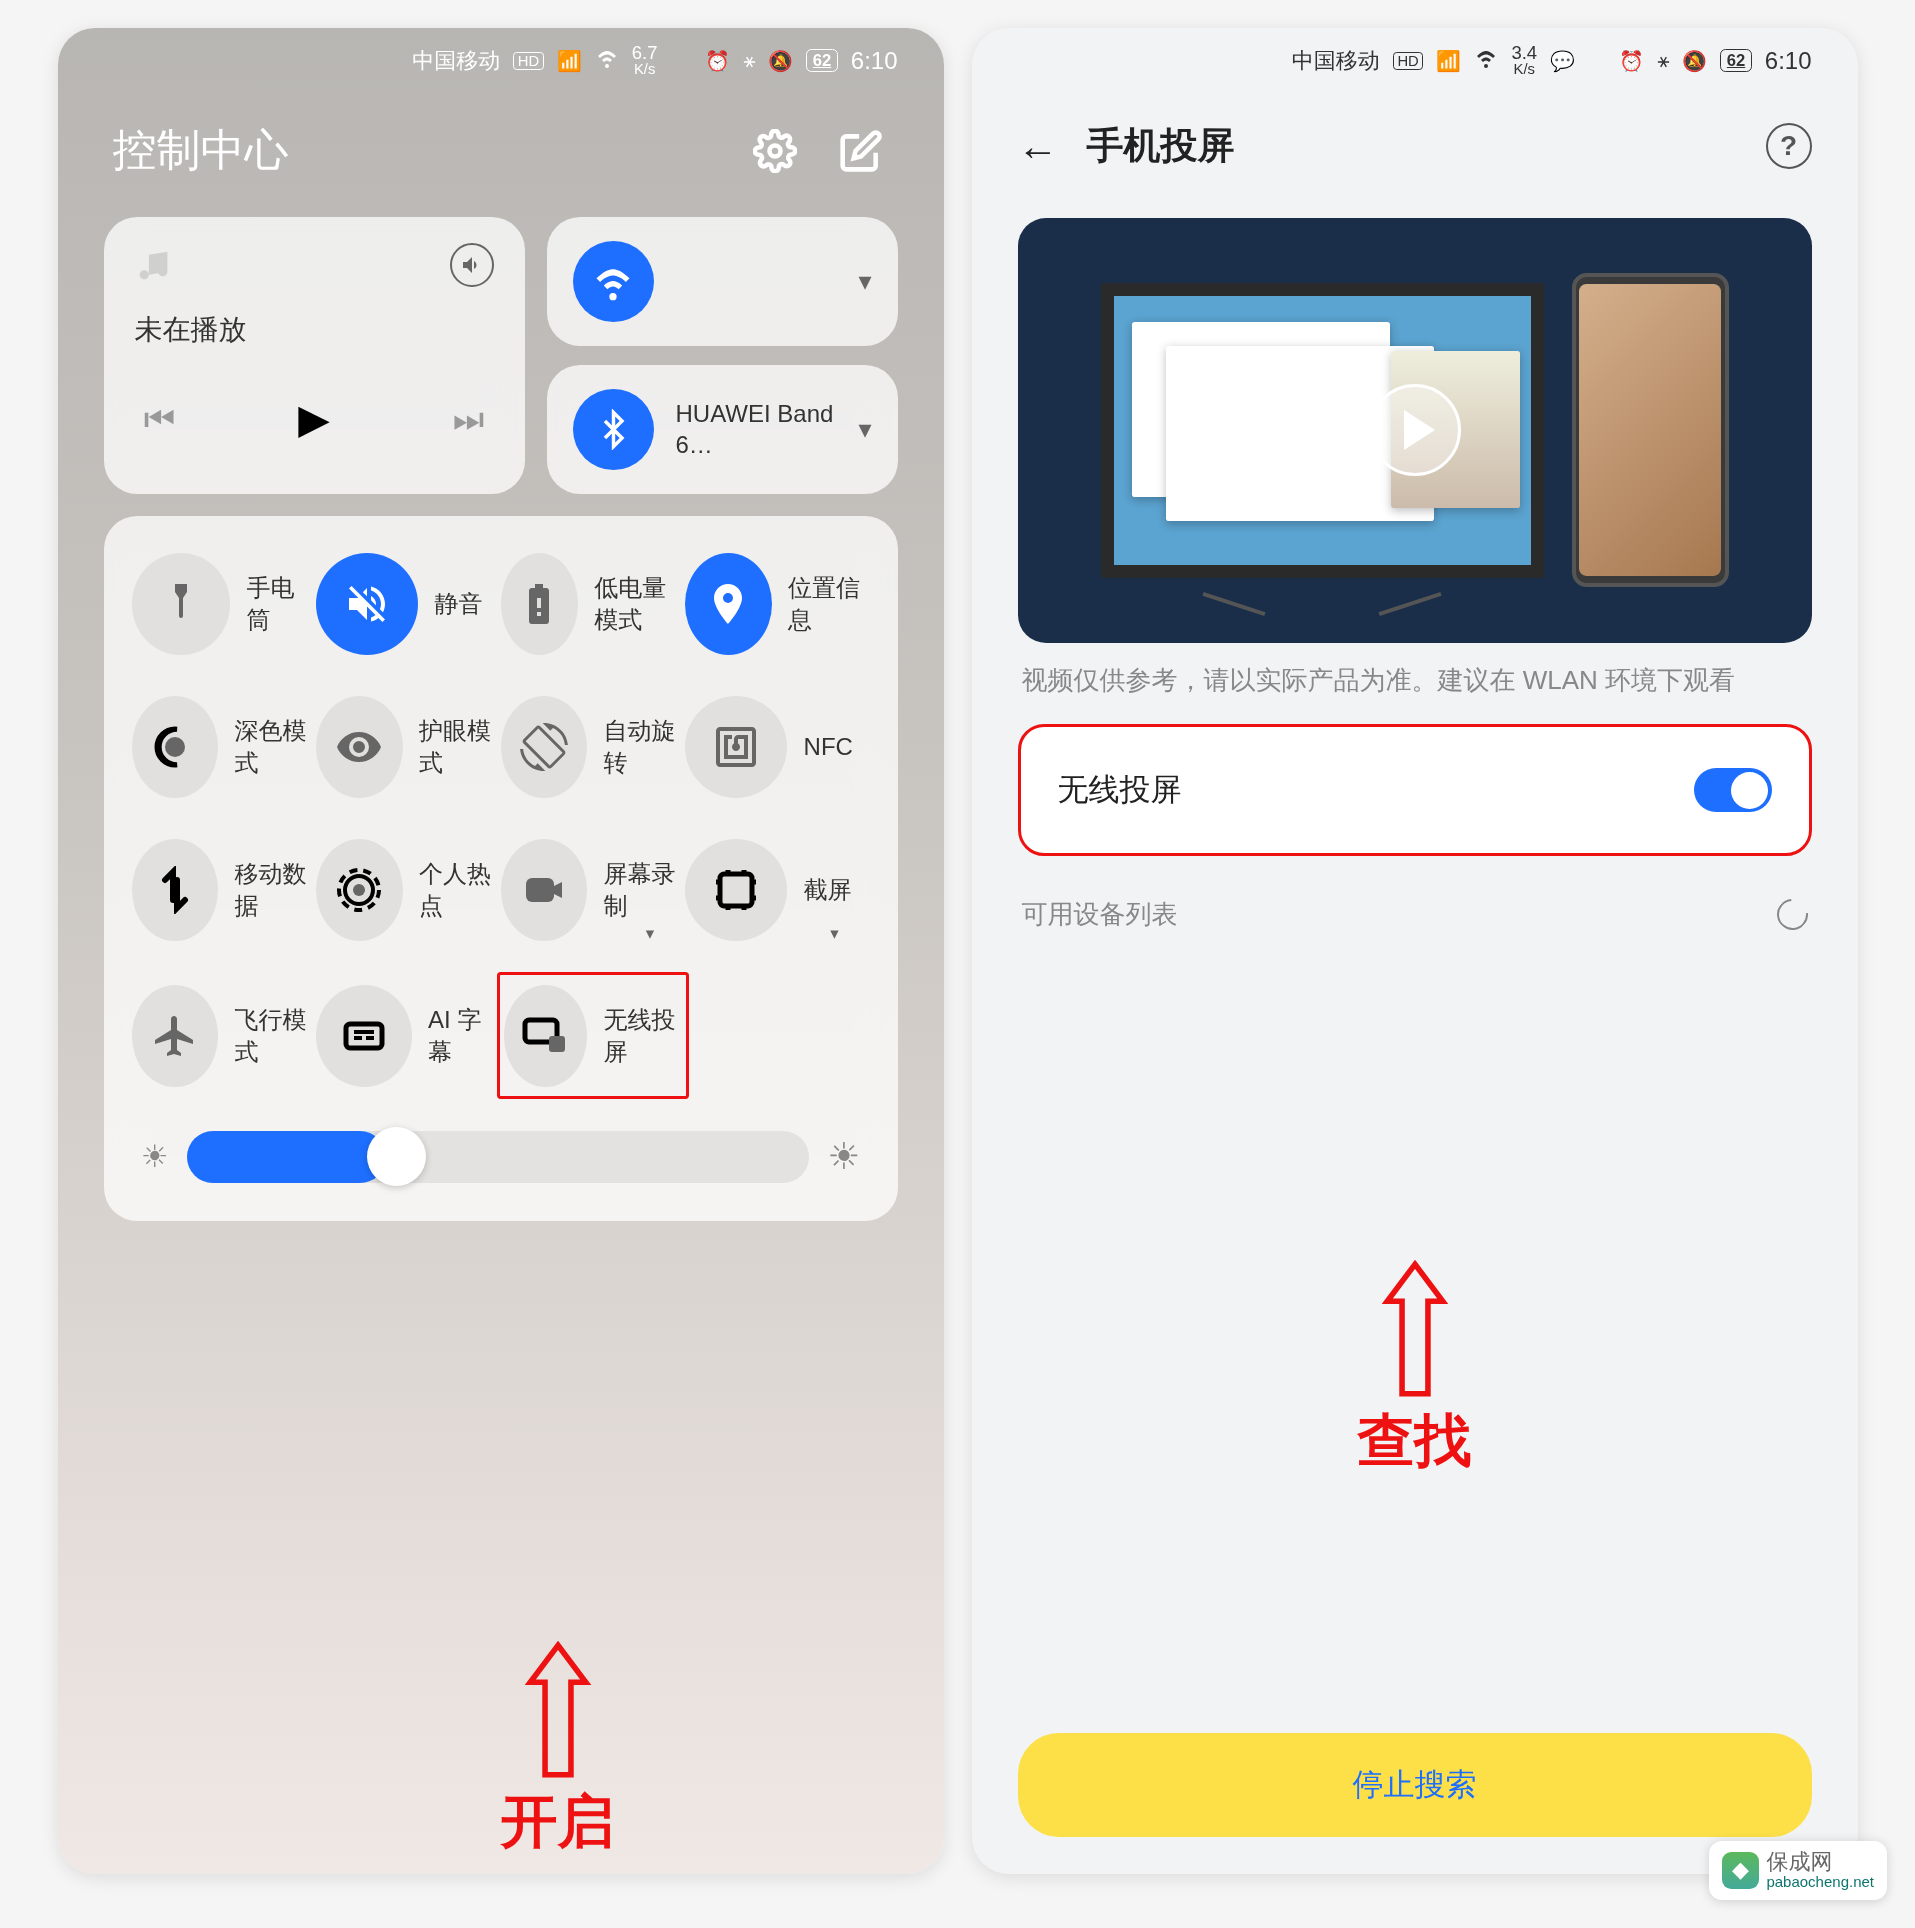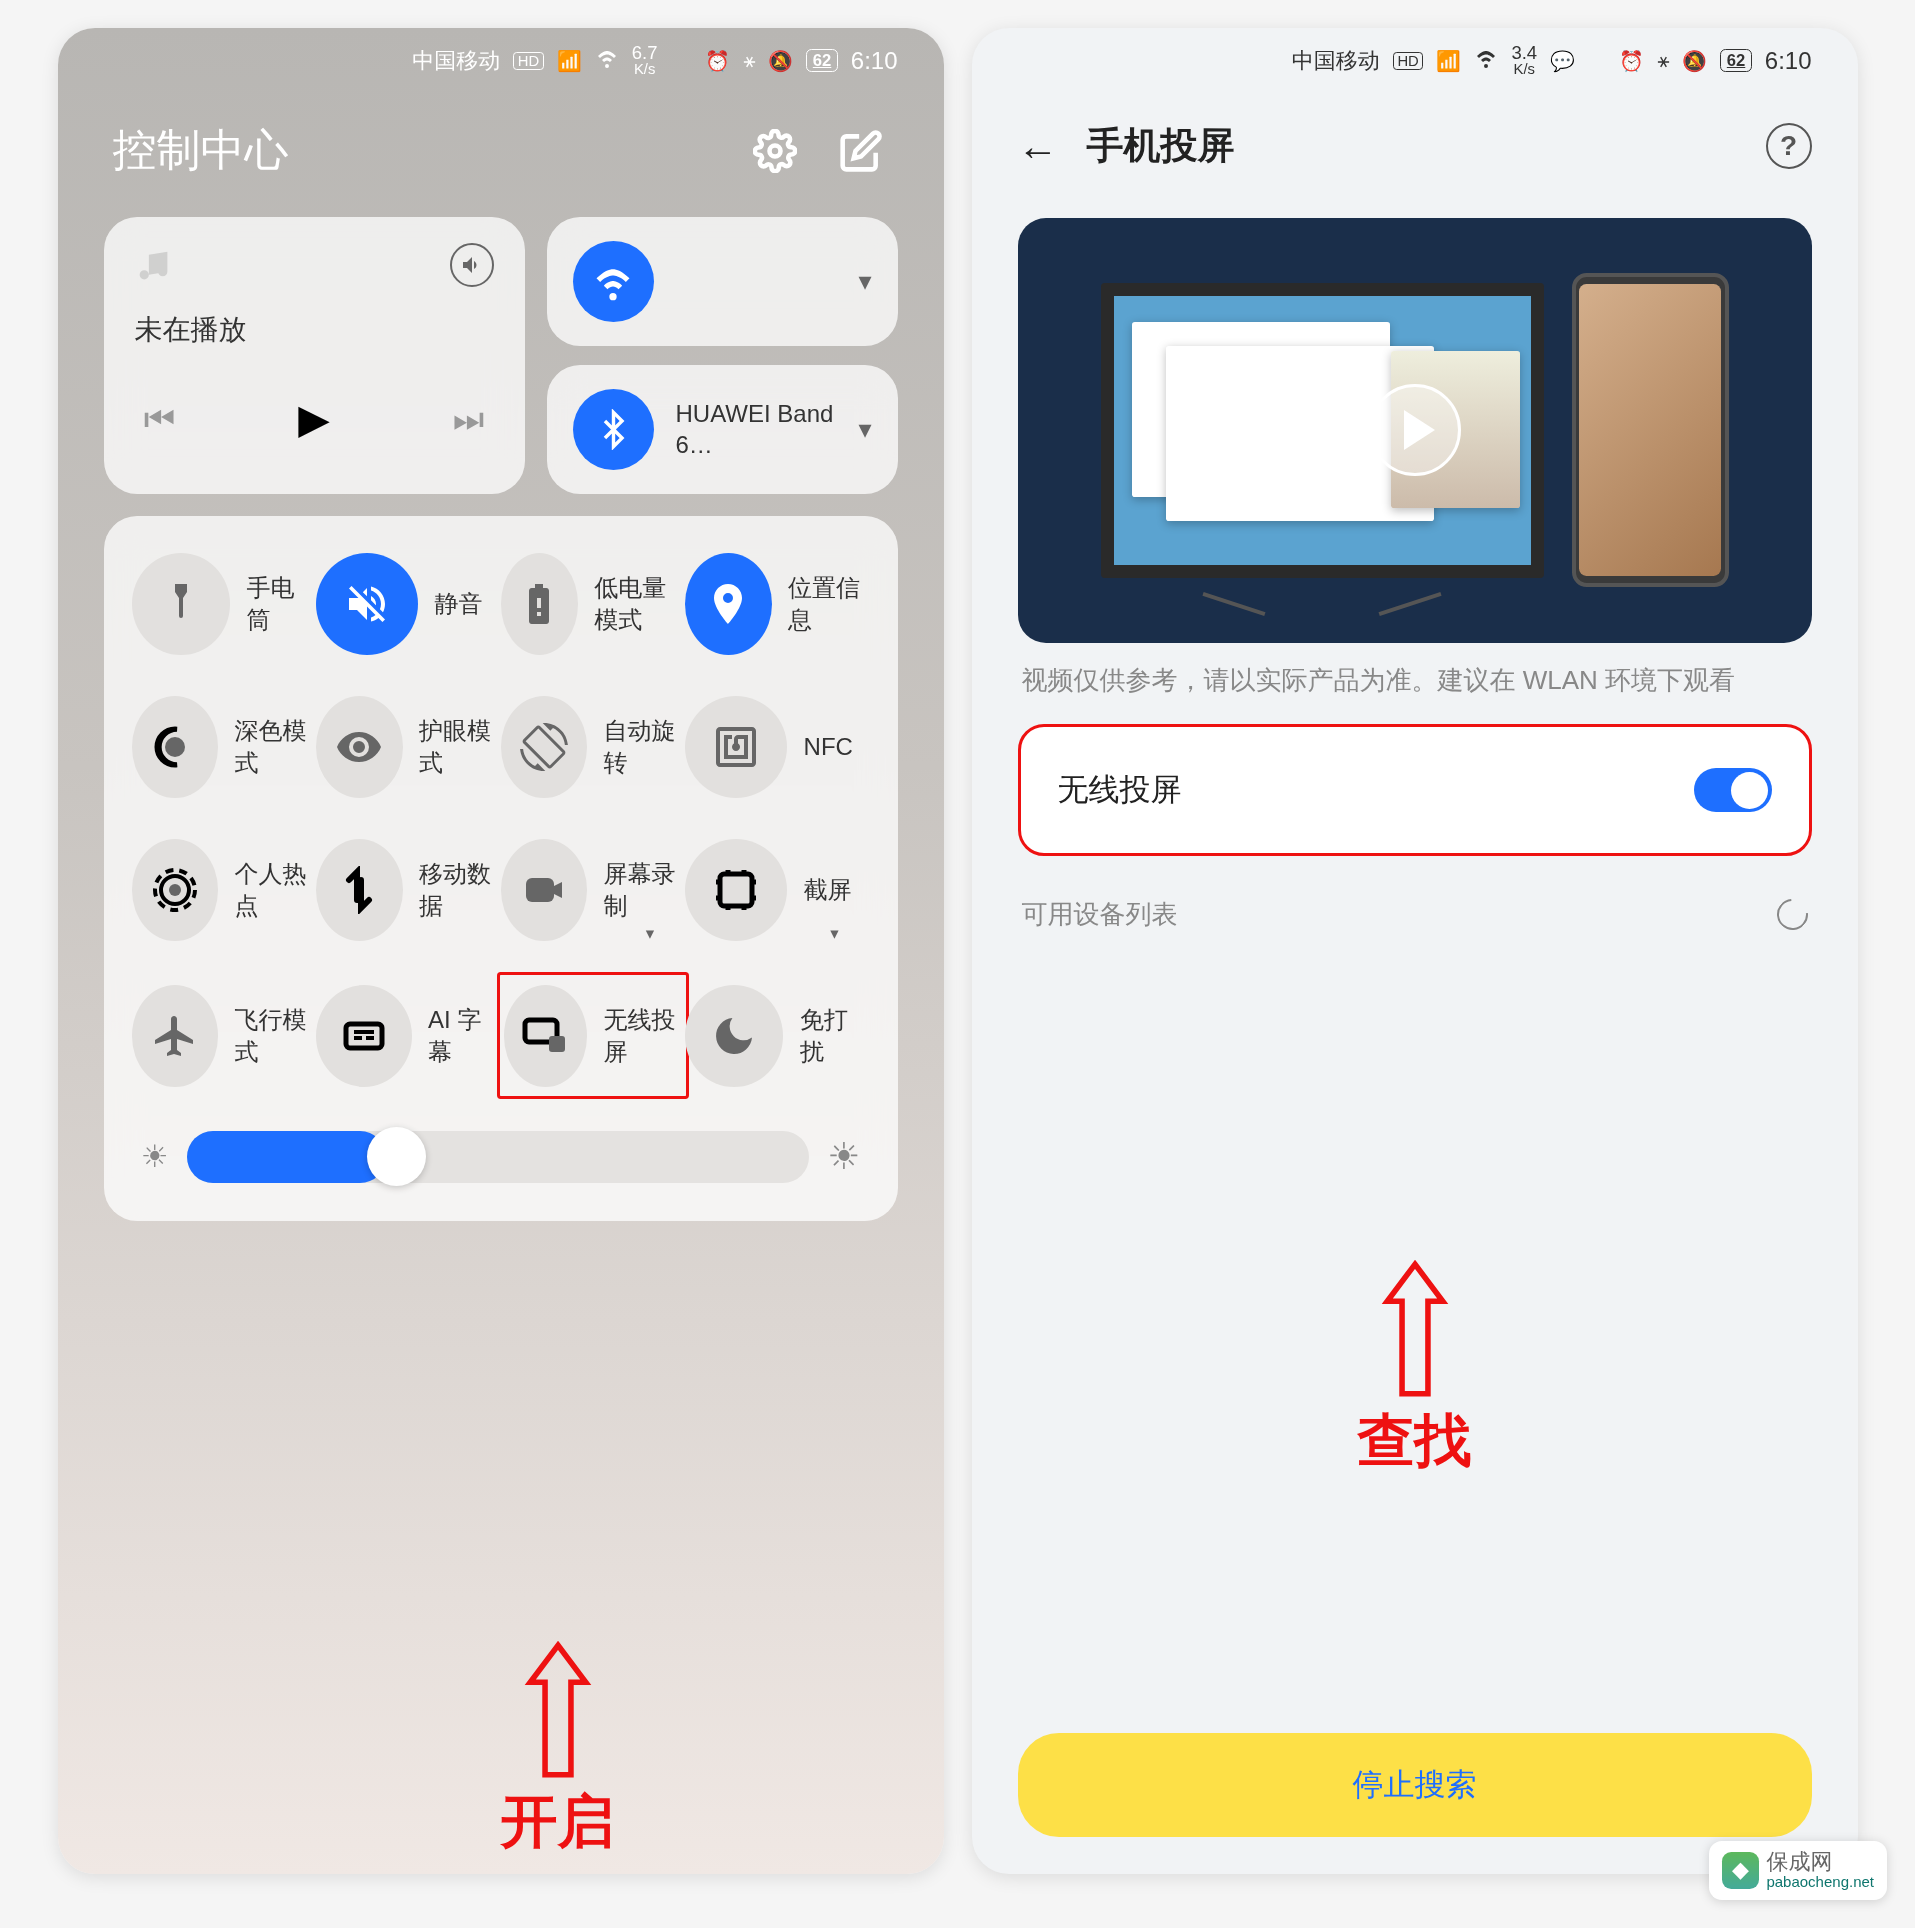--- a/index.html
+++ b/index.html
@@ -283,38 +283,38 @@
           <div class="tile-circle">
             <svg viewBox="0 0 24 24">
               <path d="M20 2H4c-1.1 0-2 .9-2 2v16c0 1.1.9 2 2 2h16c1.1 0 2-.9 2-2V4c0-1.1-.9-2-2-2zm0 18H4V4h16v16zM18 6h-5c-1.1 0-2 .9-2 2v2.28c-.6.35-1 .98-1 1.72 0 1.1.9 2 2 2s2-.9 2-2c0-.74-.4-1.38-1-1.72V8h3v8H8V8h2V6H6v12h12V6z"></path>
             </svg>
           </div>
           <div class="tile-label">NFC</div>
         </div>
         <div class="tile">
           <div class="tile-circle">
             <svg viewBox="0 0 24 24">
+              <path d="M7 7l4-4v14M17 17l-4 4V7" stroke="currentColor" stroke-width="3" fill="none" stroke-linecap="round"></path>
+            </svg>
+          </div>
+          <div class="tile-label">移动数据</div>
+        </div>
+        <div class="tile">
+          <div class="tile-circle">
+            <svg viewBox="0 0 24 24">
               <circle cx="12" cy="12" r="3"></circle>
               <circle cx="12" cy="12" r="7" fill="none" stroke="currentColor" stroke-width="2"></circle>
               <circle cx="12" cy="12" r="10" fill="none" stroke="currentColor" stroke-width="2" stroke-dasharray="4 3"></circle>
             </svg>
           </div>
           <div class="tile-label">个人热点</div>
         </div>
         <div class="tile">
           <div class="tile-circle">
             <svg viewBox="0 0 24 24">
-              <path d="M7 7l4-4v14M17 17l-4 4V7" stroke="currentColor" stroke-width="3" fill="none" stroke-linecap="round"></path>
-            </svg>
-          </div>
-          <div class="tile-label">移动数据</div>
-        </div>
-        <div class="tile">
-          <div class="tile-circle">
-            <svg viewBox="0 0 24 24">
               <rect x="3" y="6" width="14" height="12" rx="3"></rect>
               <path d="M17 10l4-2v8l-4-2z"></path>
             </svg>
           </div>
           <span class="tri-ind">▾</span>
           <div class="tile-label">屏幕录制</div>
         </div>
         <div class="tile">
           <div class="tile-circle">
             <svg viewBox="0 0 24 24">
@@ -343,28 +343,20 @@
           <div class="tile-label">AI 字幕</div>
         </div>
         <div class="tile highlight highlight-box">
           <div class="tile-circle">
             <svg viewBox="0 0 24 24">
               <rect x="2" y="4" width="16" height="11" rx="2" fill="none" stroke="currentColor" stroke-width="2.5"></rect>
               <rect x="14" y="12" width="8" height="8" rx="1.5"></rect>
             </svg>
           </div>
           <div class="tile-label">无线投屏</div>
-        </div>
-        <div class="tile">
-          <div class="tile-circle">
-            <svg viewBox="0 0 24 24">
-              <path d="M21 12.79A9 9 0 1111.21 3 7 7 0 0021 12.79z"></path>
-            </svg>
-          </div>
-          <div class="tile-label">免打扰</div>
         </div>
       </div>
     <div class="brightness">
       <span class="sun">☀</span>
       <div class="slider">
           <div class="slider-fill"></div>
           <div class="slider-thumb"></div>
         </div>
       <span class="sun" style="font-size:37px;">☀</span>
     </div>

